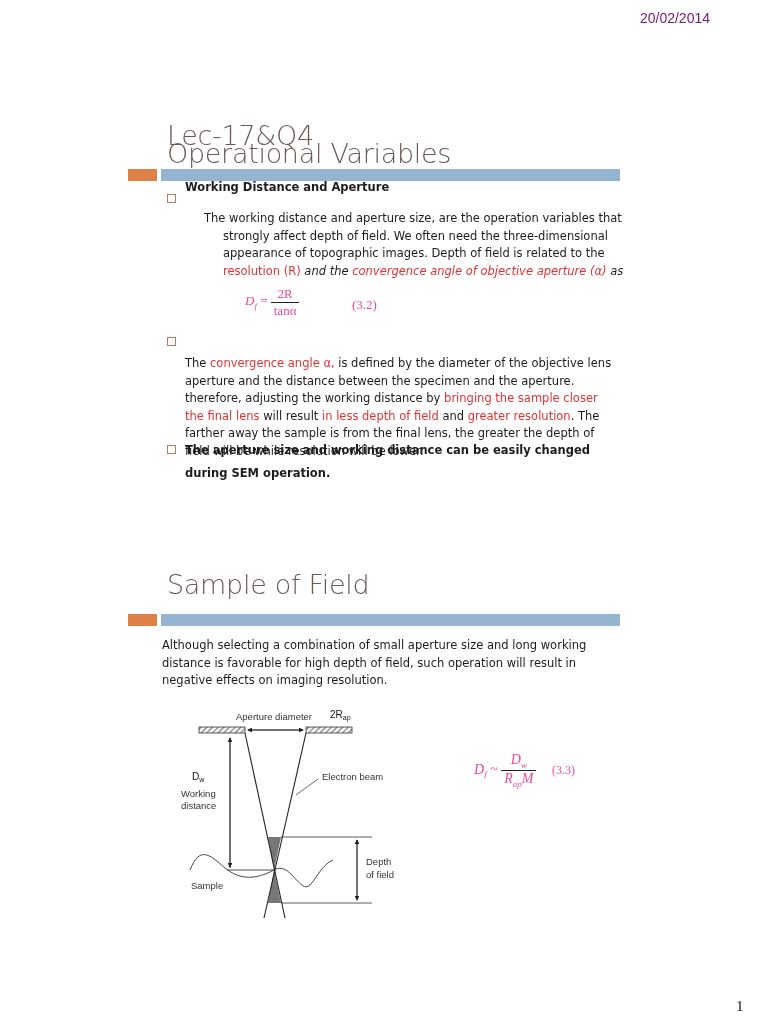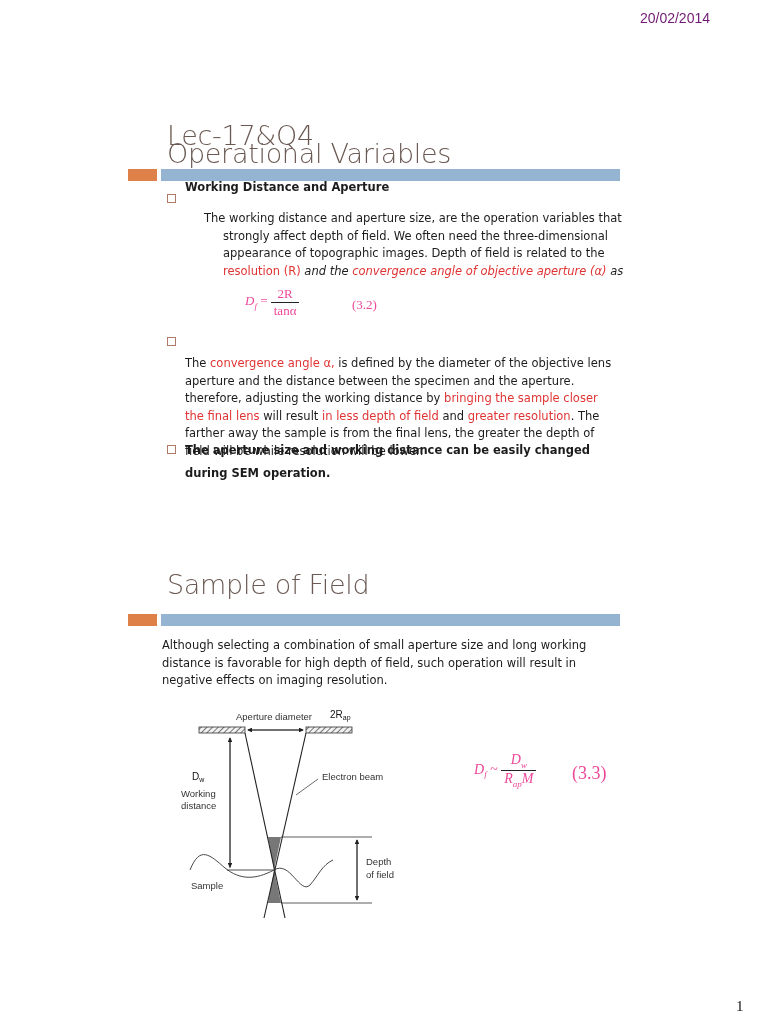--- a/index.html
+++ b/index.html
@@ -118,16 +118,16 @@
   </svg>
 
   <div class="eq" style="left:446px; top:752px; font-size:14px;margin-left:28px;">
     <span style="font-style:italic">D</span><sub style="font-style:italic;font-size:9px">f</sub>
     <span>~</span>
     <span class="frac" style="font-style:italic">
       <span class="num"><span>D</span><sub style="font-size:9px">w</sub></span>
       <span class="den"><span>R</span><sub style="font-size:9px">ap</sub><span>M</span></span>
     </span>
   </div>
-  <div class="eq" style="left:572px; top:763px; font-size:18px;">(3.3)</div>
+  <div class="eq" style="left:552px; top:763px; font-size:12px;">(3.3)</div>
 </div>
 
 <div class="page-num">1</div>
 
 </body></html>

